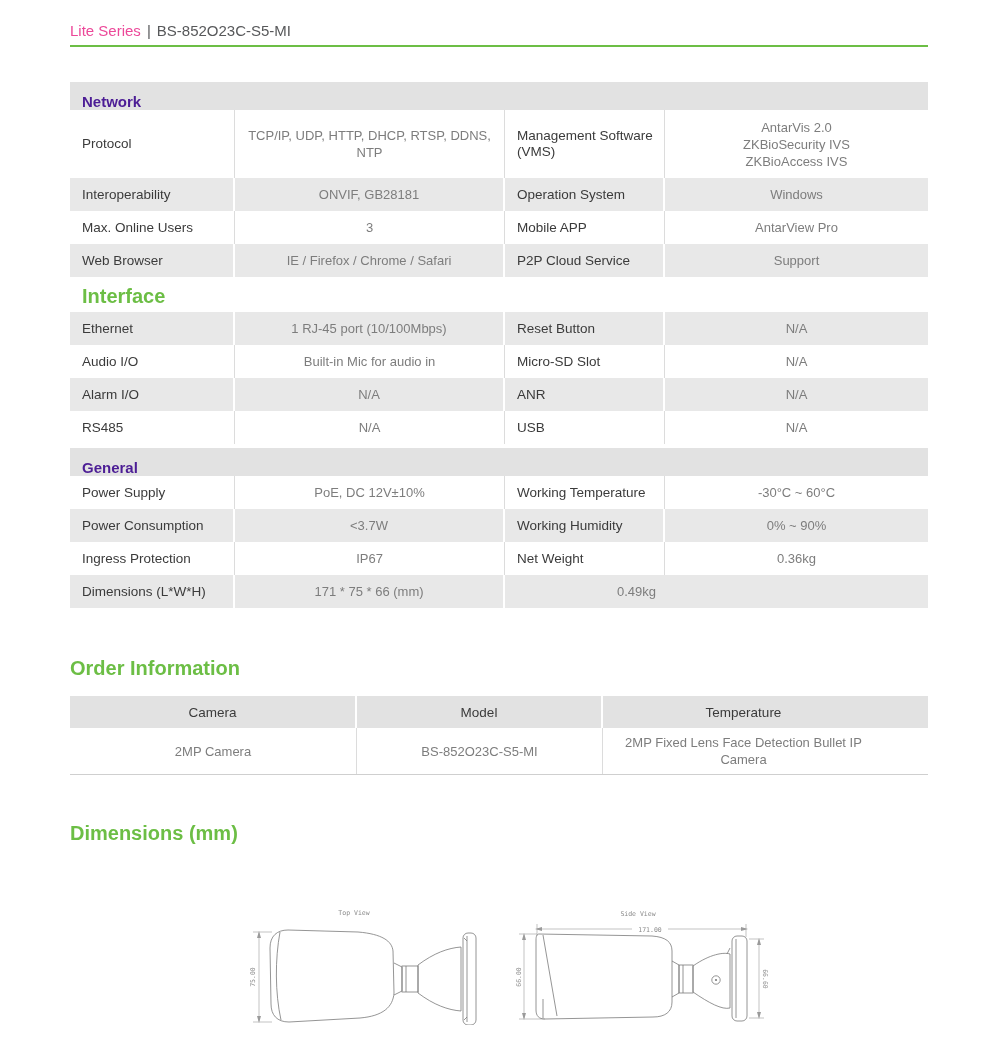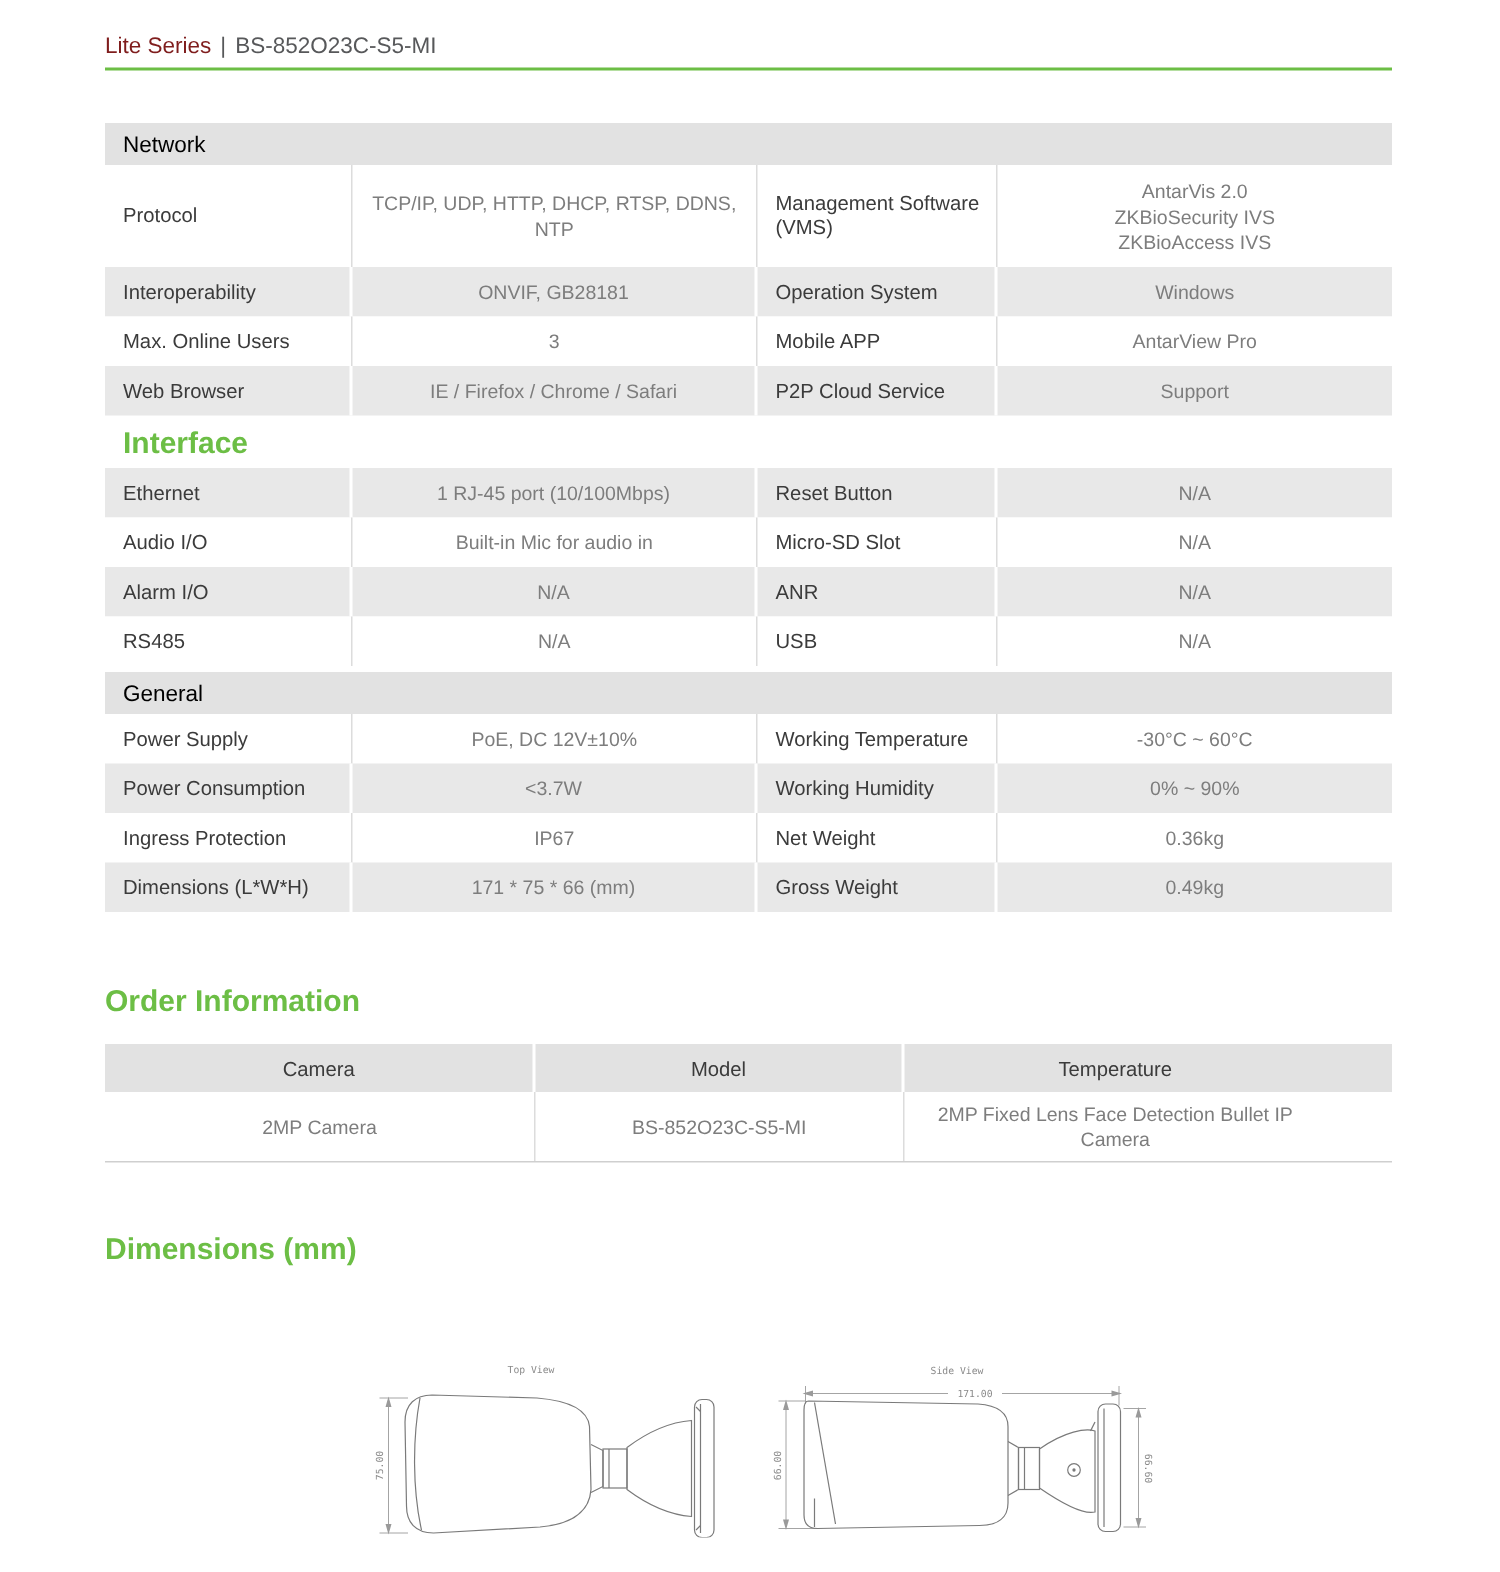--- a/index.html
+++ b/index.html
@@ -6,29 +6,29 @@
   html,body { margin:0; padding:0; background:#ffffff; }
   body {
     width:1000px; height:1048px; position:relative;
     font-family:"Liberation Sans", sans-serif;
     -webkit-font-smoothing:antialiased;
   }
   .content { position:absolute; left:70px; top:22px; width:858px; }
 
   
   .doc-header { font-size:15px; line-height:18px; color:#57585a; }
-  .doc-header .series { color:#7f1d1d; }
+  .doc-header .series { color:#ec4899; }
   .doc-header .sep { margin:0 6px; color:#57585a; }
   .rule { height:2px; background:#6cbe45; margin-top:5px; }
 
   
   .banner {
     height:28px; margin-top:35px; background:#e2e2e2;
-    display:flex; align-items:center; padding-left:12px;
-    color:#000000; font-weight:normal; font-size:15px;
+    display:flex; align-items:flex-end; padding-left:12px;
+    color:#4c1d95; font-weight:bold; font-size:15px;
   }
   .banner.tight { margin-top:4px; }
   .sub-heading {
     color:#6cbe45; font-weight:bold; font-size:20px;
     padding:10px 0 7px 12px; line-height:18px;
   }
   .big-heading {
     color:#6cbe45; font-weight:bold; font-size:20px; line-height:24px;
   }
   .big-heading.order { margin-top:48px; }
@@ -161,21 +161,20 @@
     </div>
     <div class="spec-row plain">
       <div class="cell c1 lbl">Ingress Protection</div>
       <div class="cell c2 val">IP67</div>
       <div class="cell c3 lbl">Net Weight</div>
       <div class="cell c4 val">0.36kg</div>
     </div>
     <div class="spec-row shade">
       <div class="cell c1 lbl">Dimensions (L*W*H)</div>
       <div class="cell c2 val">171 * 75 * 66 (mm)</div>
-      <div class="cell c3 lbl">Gross Weight</div>
       <div class="cell c4 val">0.49kg</div>
     </div>
   </div>
 
   <div class="big-heading order">Order Information</div>
   <div class="order-table">
     <div class="order-head">
       <div class="ocell o1">Camera</div>
       <div class="ocell o2">Model</div>
       <div class="ocell o3">Temperature</div>

